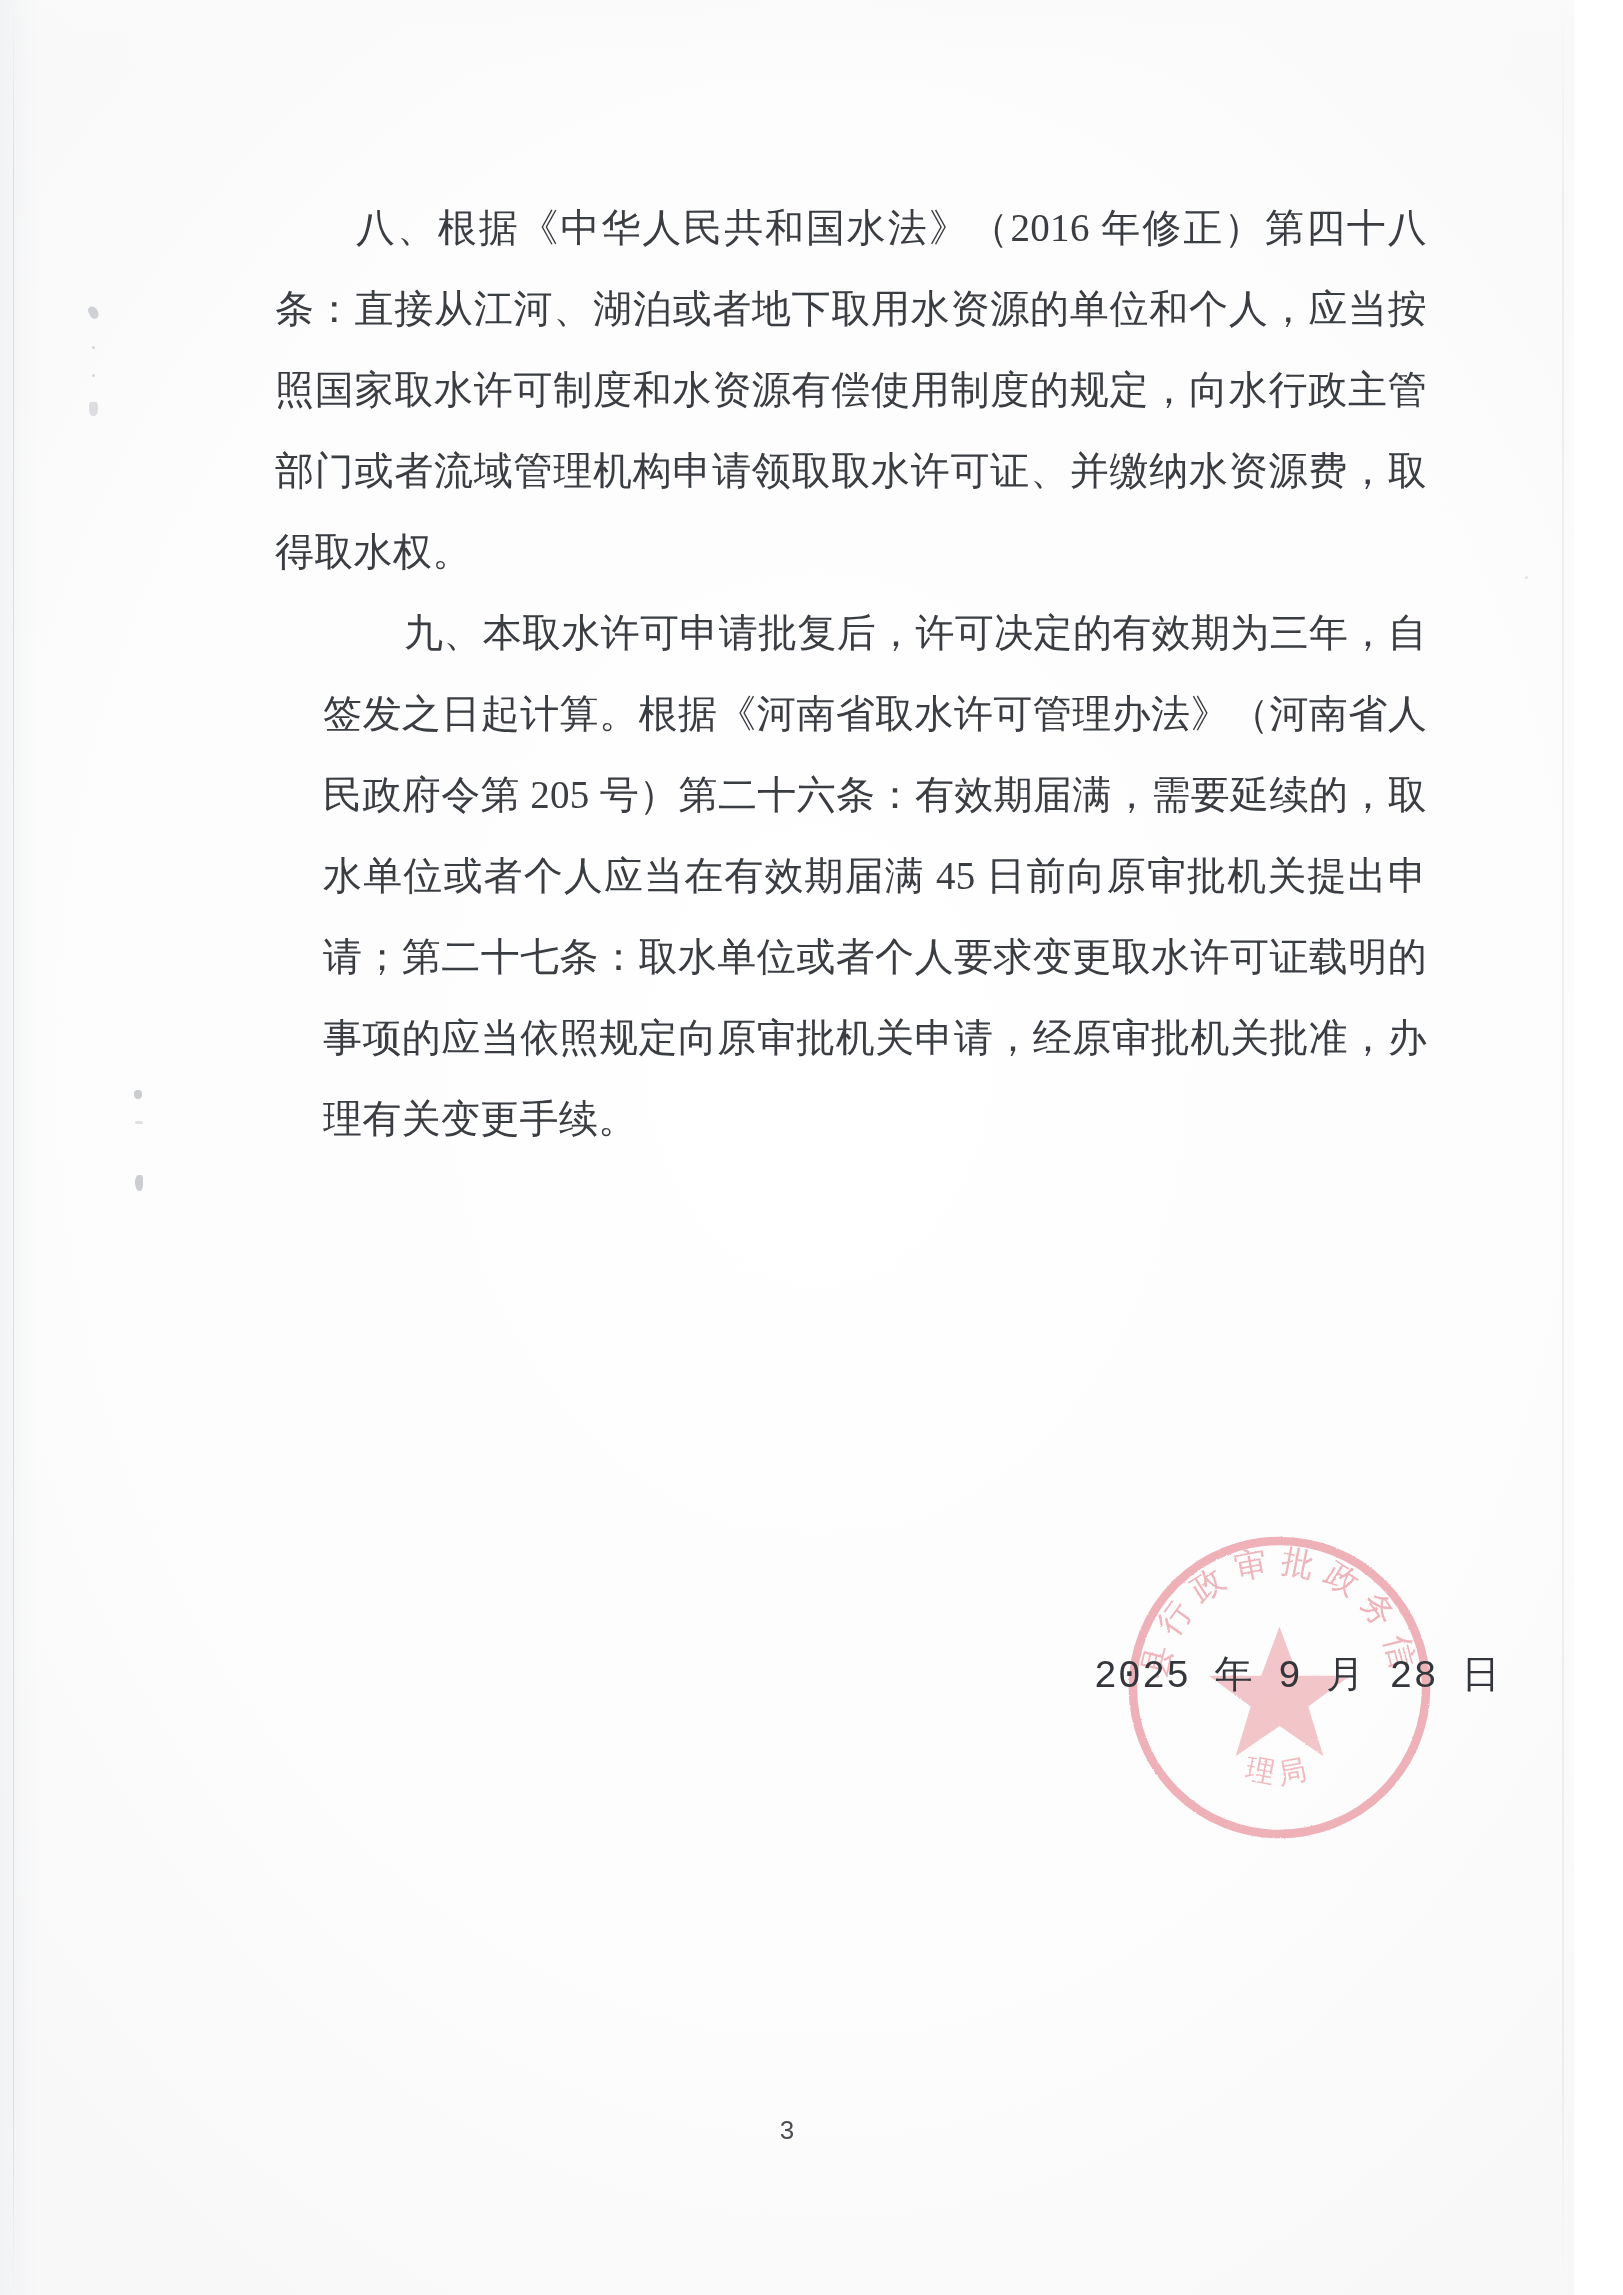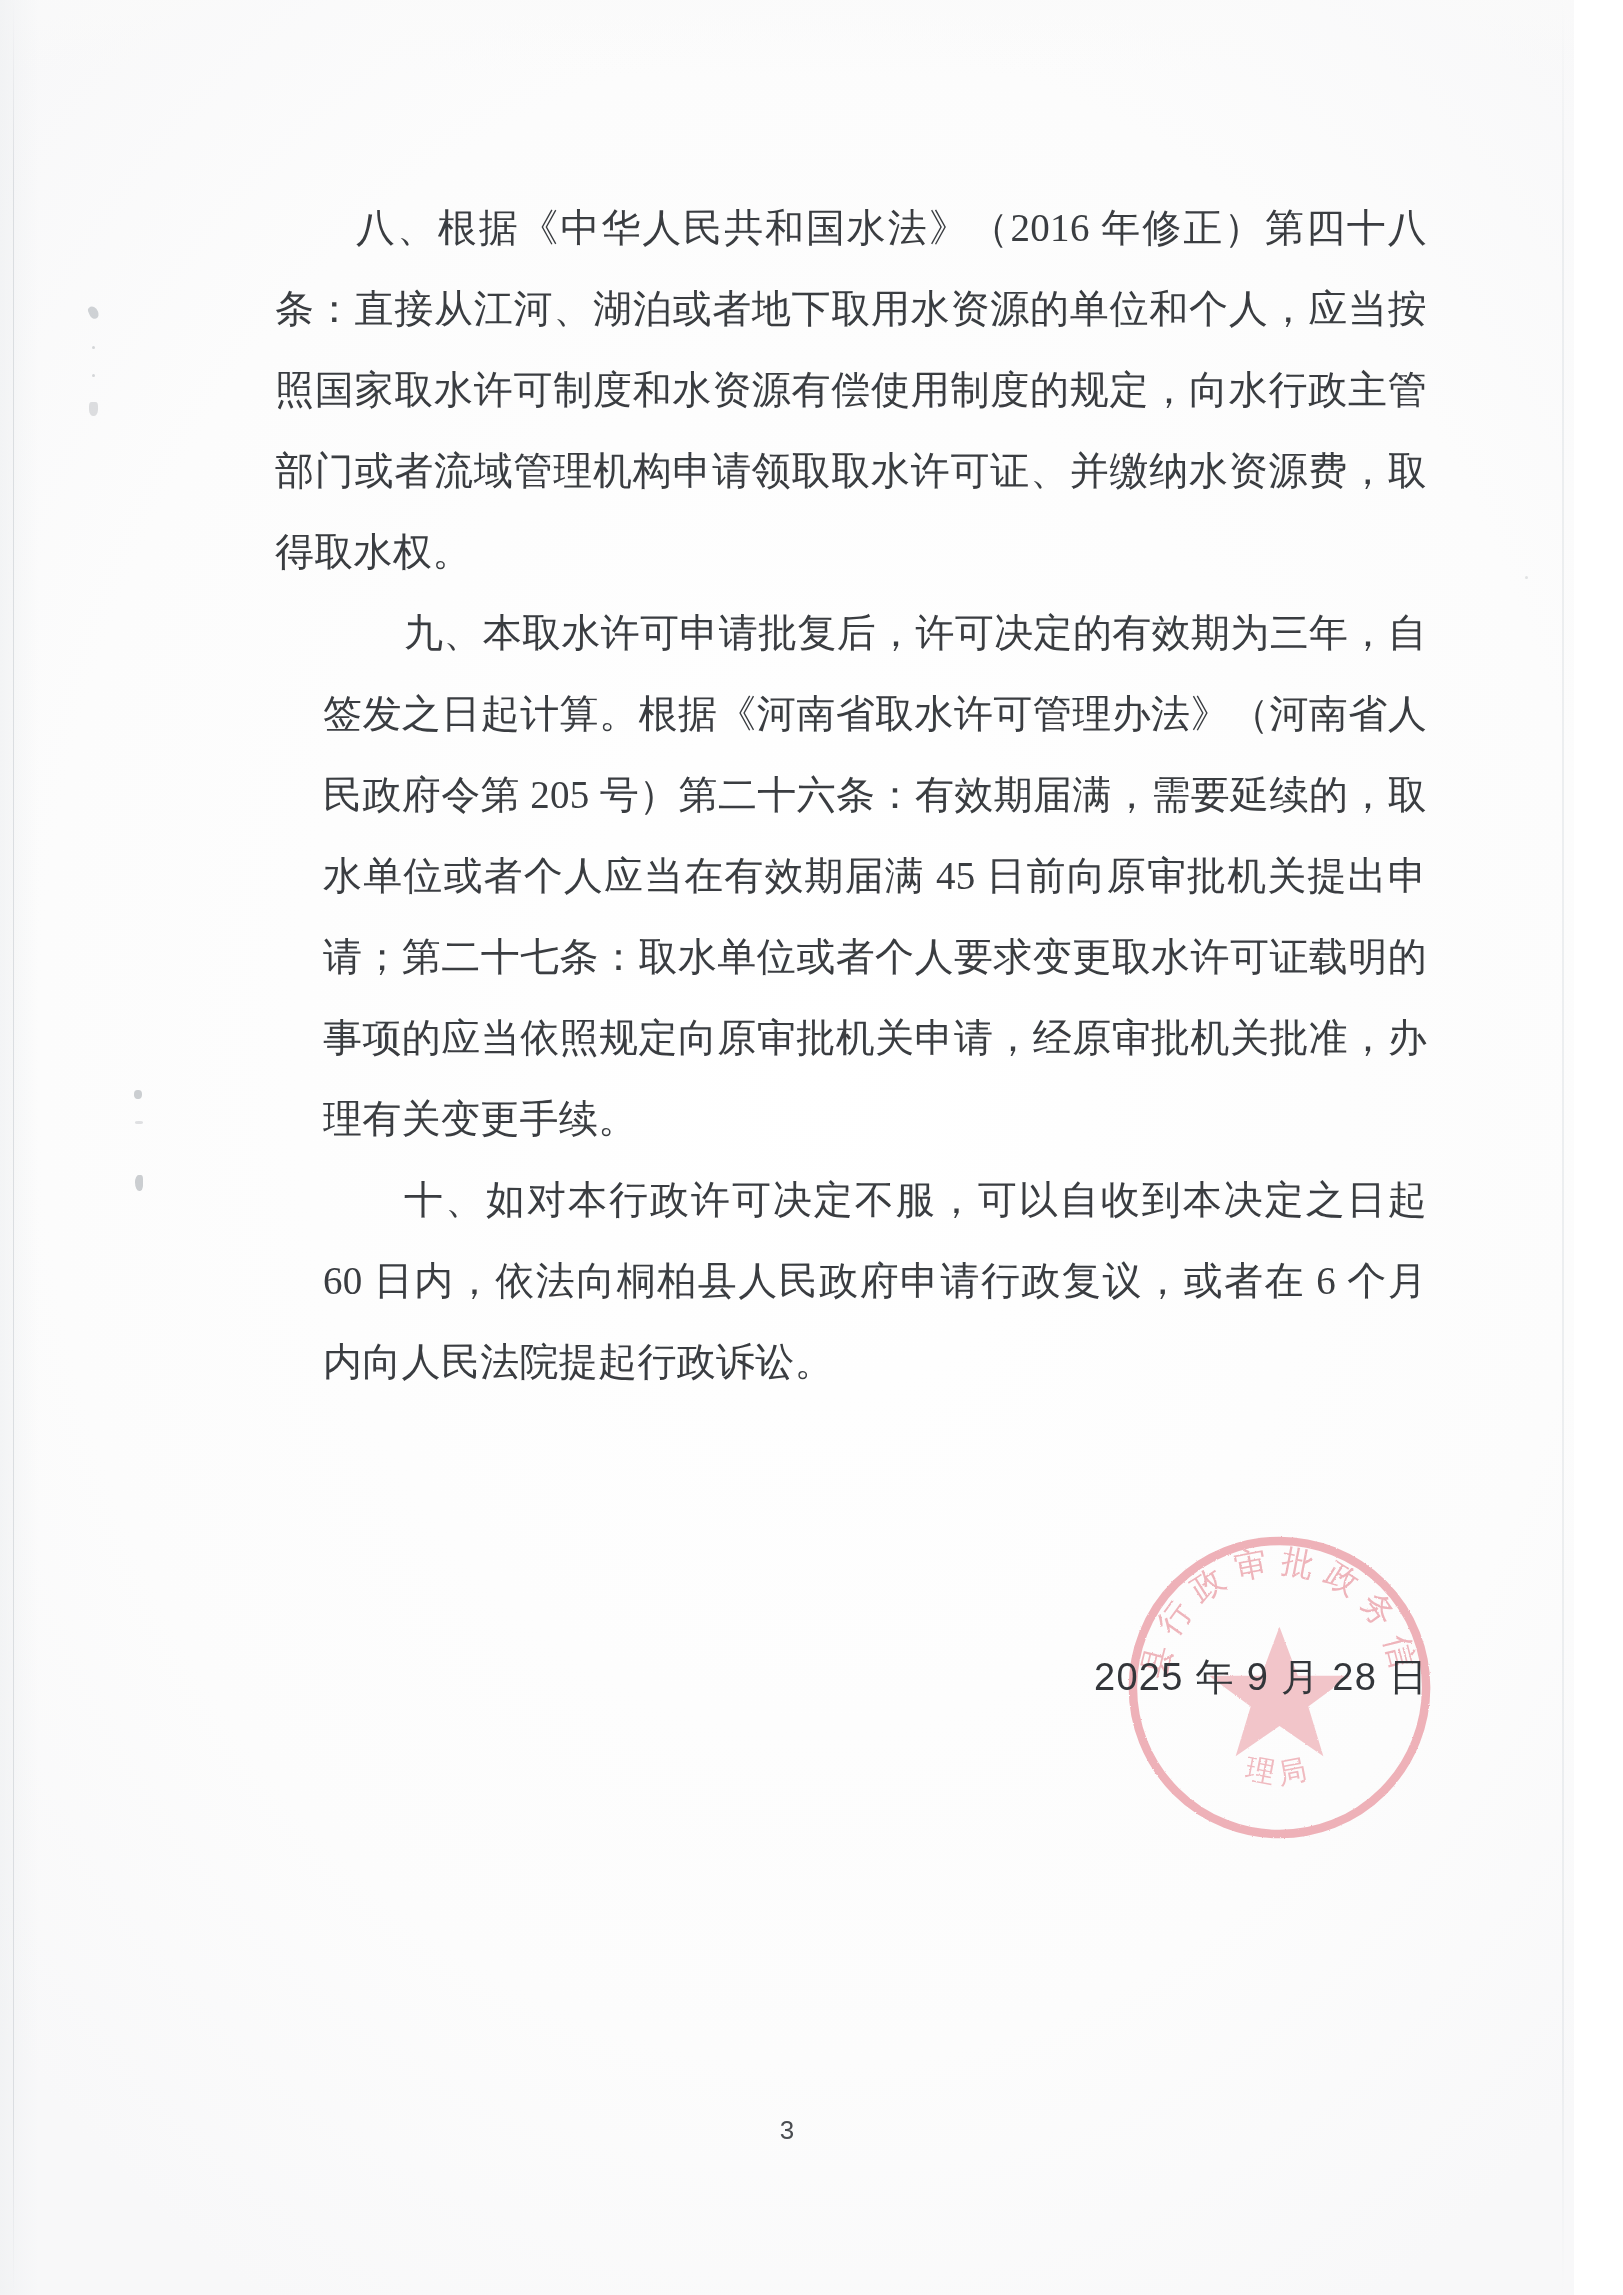--- a/index.html
+++ b/index.html
@@ -68,21 +68,21 @@
   #date-line {
     position: absolute;
     left: 1094px;
     top: 1651px;
     font-size: 38px;
     line-height: 52px;
     color: #33363a;
     letter-spacing: 1.3px;
     white-space: nowrap;
     z-index: 5;
-    font-family: Liberation Sans, sans-serif;
+    font-family: Liberation Mono, monospace;
   }
 
   
   #seal {
     position: absolute;
     left: 1127px;
     top: 1535px;
     width: 305px;
     height: 305px;
     z-index: 3;
@@ -133,21 +133,20 @@
   <div class="speck s3"></div>
   <div class="speck s4"></div>
   <div class="speck s5"></div>
   <div class="speck s6"></div>
   <div class="speck s7"></div>
   <div class="speck s8"></div>
 
   <div id="body-text">
     <p class="para">八、根据《中华人民共和国水法》（2016 年修正）第四十八条：直接从江河、湖泊或者地下取用水资源的单位和个人，应当按照国家取水许可制度和水资源有偿使用制度的规定，向水行政主管部门或者流域管理机构申请领取取水许可证、并缴纳水资源费，取得取水权。</p>
     <p class="para">九、本取水许可申请批复后，许可决定的有效期为三年，自签发之日起计算。根据《河南省取水许可管理办法》（河南省人民政府令第 205 号）第二十六条：有效期届满，需要延续的，取水单位或者个人应当在有效期届满 45 日前向原审批机关提出申请；第二十七条：取水单位或者个人要求变更取水许可证载明的事项的应当依照规定向原审批机关申请，经原审批机关批准，办理有关变更手续。</p>
-    <p class="para">十、如对本行政许可决定不服，可以自收到本决定之日起 60 日内，依法向桐柏县人民政府申请行政复议，或者在 6 个月内向人民法院提起行政诉讼。</p>
   </div>
 
   <div id="seal">
     <svg viewBox="0 0 466 466" xmlns="http://www.w3.org/2000/svg">
       <defs>
         <path id="arcTop" d="M 58,233 A 175,175 0 0 1 408,233" fill="none"></path>
         <path id="arcBottom" d="M 88,233 A 145,145 0 0 0 378,233" fill="none"></path>
         <filter id="rough">
           <feTurbulence type="fractalNoise" baseFrequency="0.55" numOctaves="3" result="n"></feTurbulence>
           <feDisplacementMap in="SourceGraphic" in2="n" scale="3" xChannelSelector="R" yChannelSelector="G"></feDisplacementMap>

